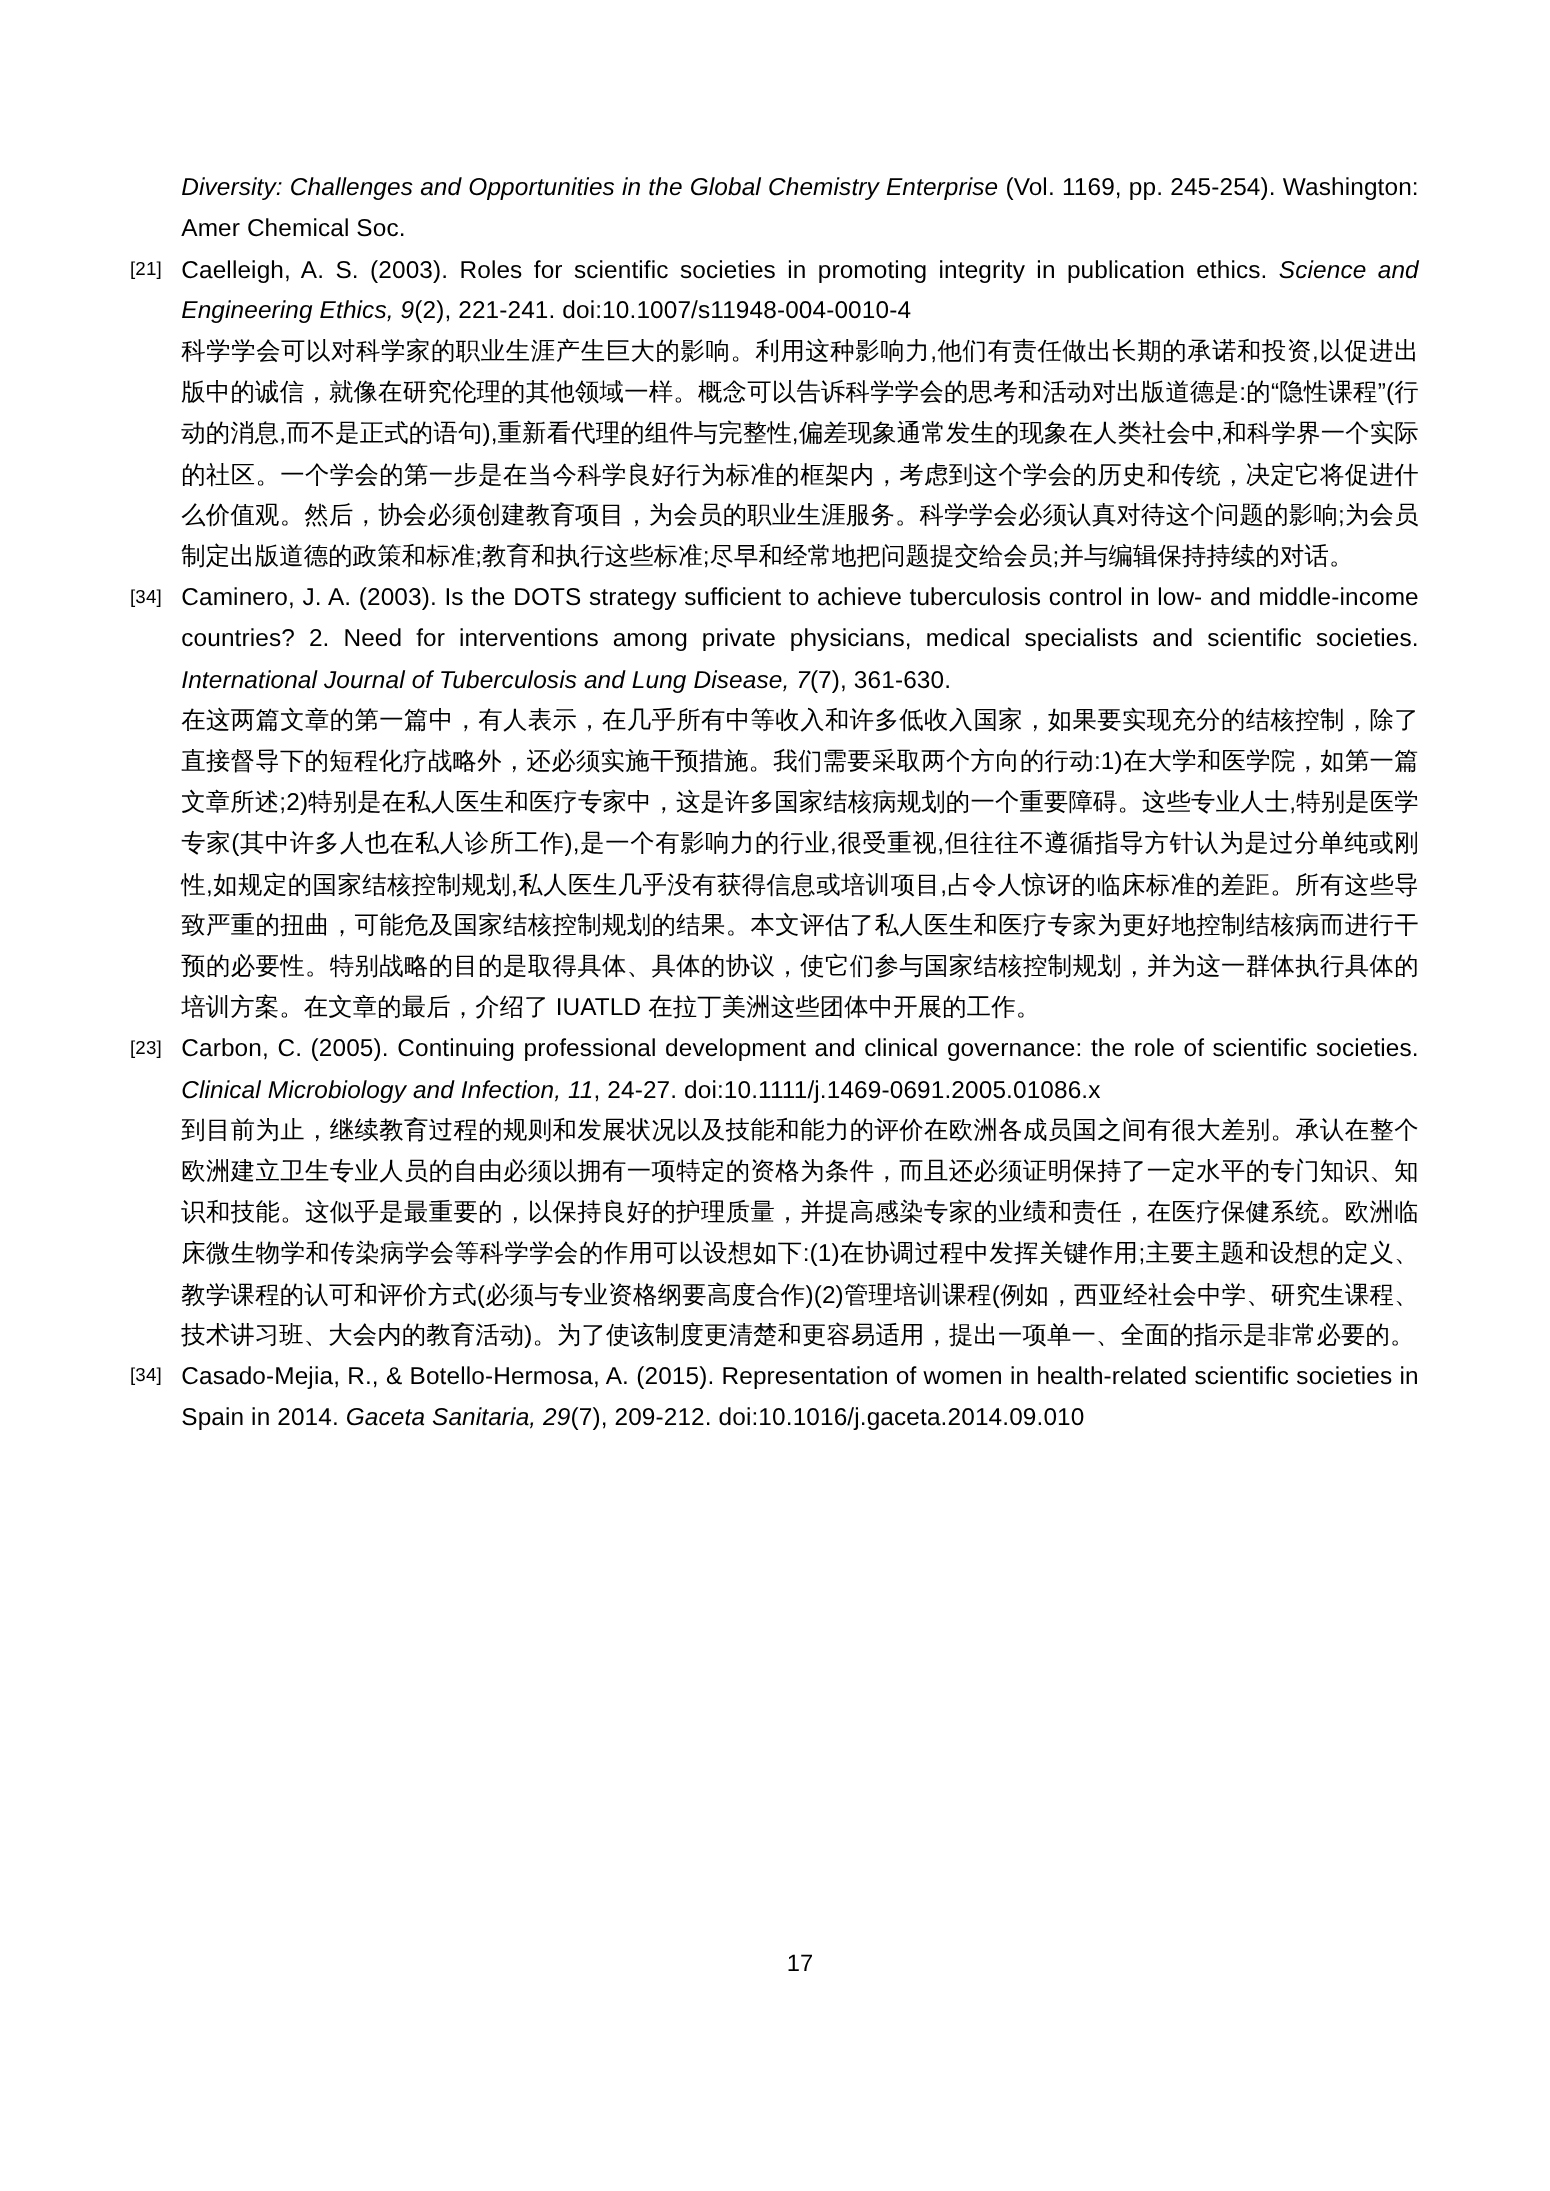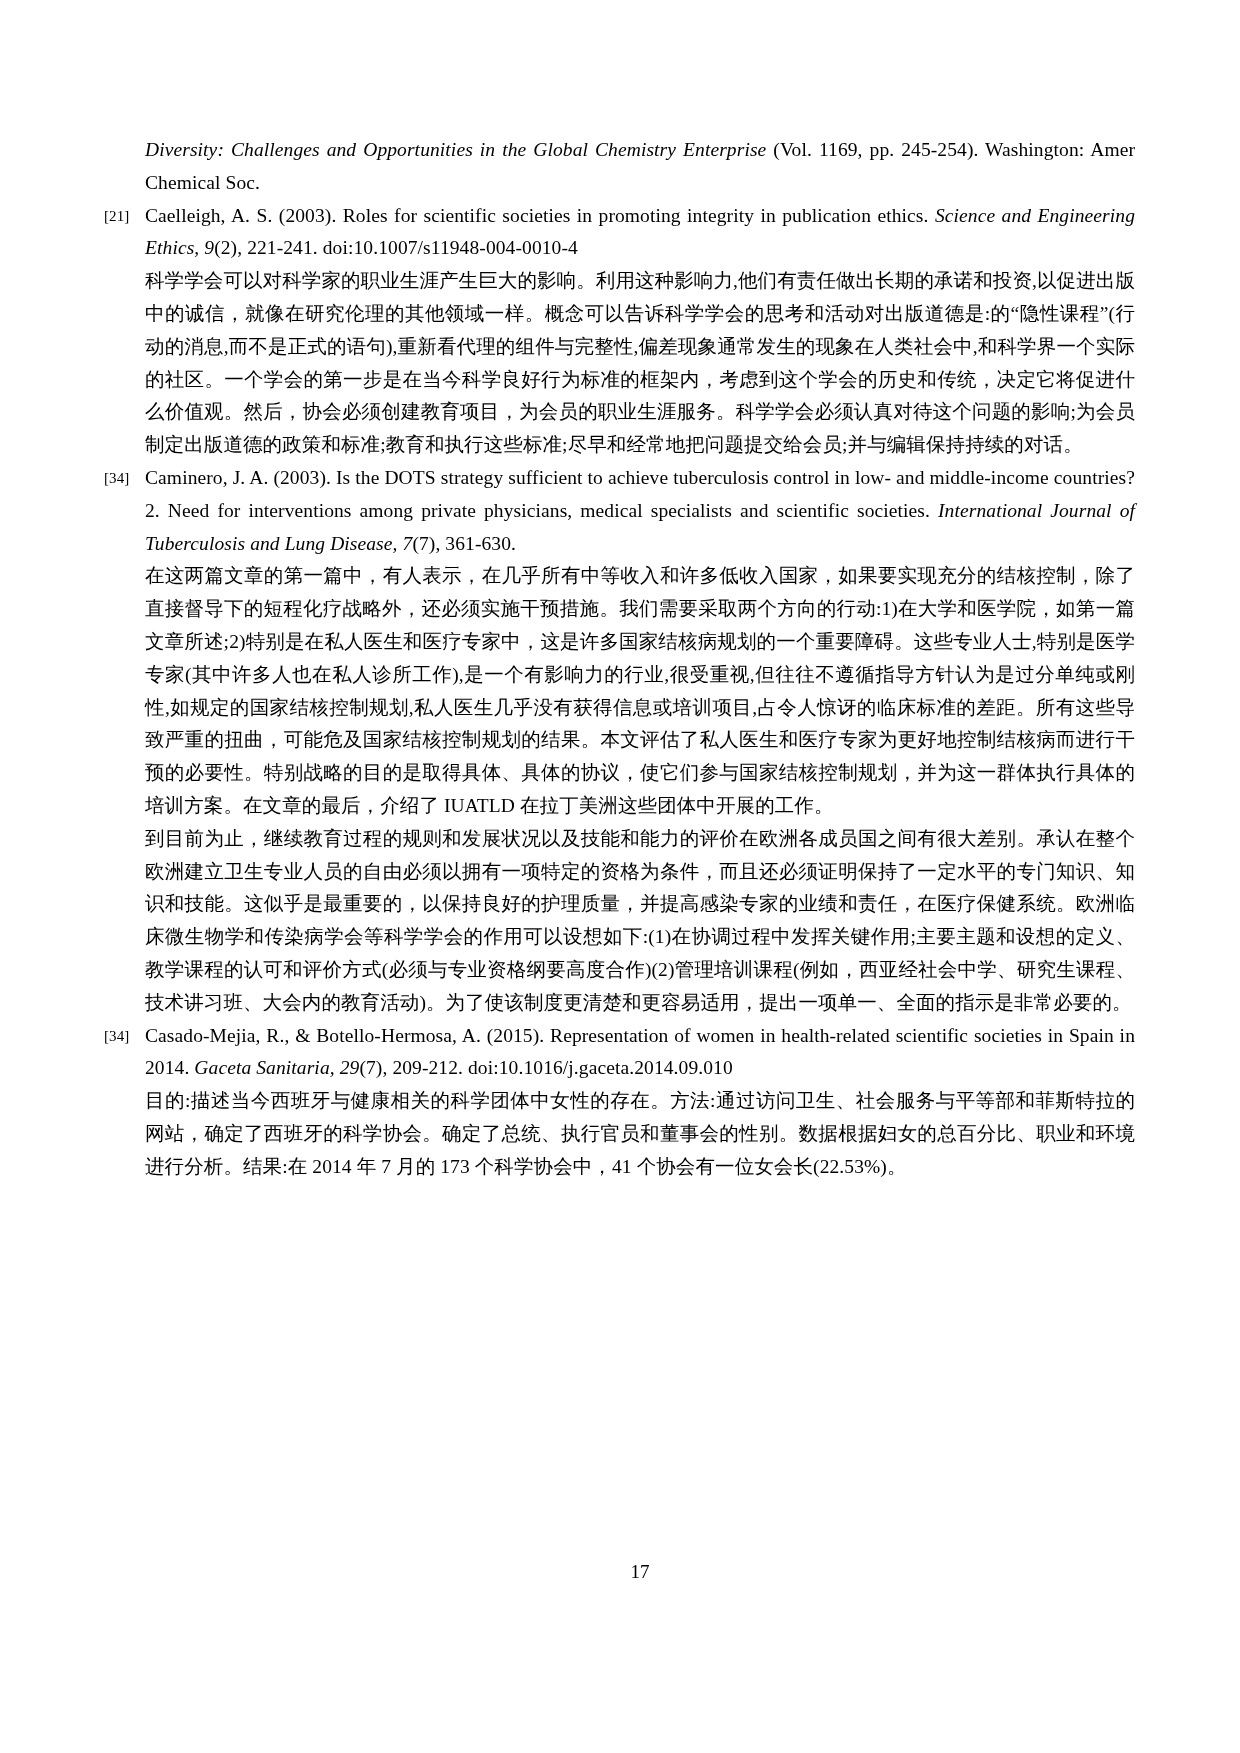--- a/index.html
+++ b/index.html
@@ -7,21 +7,21 @@
     padding: 0;
     background: #9e9e9e;
   }
   .page {
     position: relative;
     width: 1240px;
     height: 1753px;
     margin: 0 auto;
     background: #ffffff;
     color: #000000;
-    font-family: Liberation Serif, serif;
+    font-family: Liberation Sans, sans-serif;
     overflow: hidden;
   }
   .content {
     position: absolute;
     left: 145px;
     top: 134px;
     width: 990px;
   }
   .ref-item {
     position: relative;
@@ -67,22 +67,22 @@
         </div>
         <div class="ref-item">
           <p class="citation"><span class="ref-num">[21]</span><span>Caelleigh, A. S. (2003). Roles for scientific societies in promoting integrity in publication ethics. </span><em>Science and Engineering Ethics, 9</em><span>(2), 221-241. doi:10.1007/s11948-004-0010-4</span></p>
           <p class="annotation">科学学会可以对科学家的职业生涯产生巨大的影响。利用这种影响力,他们有责任做出长期的承诺和投资,以促进出版中的诚信，就像在研究伦理的其他领域一样。概念可以告诉科学学会的思考和活动对出版道德是:的“隐性课程”(行动的消息,而不是正式的语句),重新看代理的组件与完整性,偏差现象通常发生的现象在人类社会中,和科学界一个实际的社区。一个学会的第一步是在当今科学良好行为标准的框架内，考虑到这个学会的历史和传统，决定它将促进什么价值观。然后，协会必须创建教育项目，为会员的职业生涯服务。科学学会必须认真对待这个问题的影响;为会员制定出版道德的政策和标准;教育和执行这些标准;尽早和经常地把问题提交给会员;并与编辑保持持续的对话。</p>
         </div>
         <div class="ref-item">
           <p class="citation"><span class="ref-num">[34]</span><span>Caminero, J. A. (2003). Is the DOTS strategy sufficient to achieve tuberculosis control in low- and middle-income countries? 2. Need for interventions among private physicians, medical specialists and scientific societies. </span><em>International Journal of Tuberculosis and Lung Disease, 7</em><span>(7), 361-630.</span></p>
           <p class="annotation">在这两篇文章的第一篇中，有人表示，在几乎所有中等收入和许多低收入国家，如果要实现充分的结核控制，除了直接督导下的短程化疗战略外，还必须实施干预措施。我们需要采取两个方向的行动:1)在大学和医学院，如第一篇文章所述;2)特别是在私人医生和医疗专家中，这是许多国家结核病规划的一个重要障碍。这些专业人士,特别是医学专家(其中许多人也在私人诊所工作),是一个有影响力的行业,很受重视,但往往不遵循指导方针认为是过分单纯或刚性,如规定的国家结核控制规划,私人医生几乎没有获得信息或培训项目,占令人惊讶的临床标准的差距。所有这些导致严重的扭曲，可能危及国家结核控制规划的结果。本文评估了私人医生和医疗专家为更好地控制结核病而进行干预的必要性。特别战略的目的是取得具体、具体的协议，使它们参与国家结核控制规划，并为这一群体执行具体的培训方案。在文章的最后，介绍了 IUATLD 在拉丁美洲这些团体中开展的工作。</p>
         </div>
         <div class="ref-item">
+          <p class="citation"><span class="ref-num">[23]</span><span>Carbon, C. (2005). Continuing professional development and clinical governance: the role of scientific societies. </span><em>Clinical Microbiology and Infection, 11</em><span>, 24-27. doi:10.1111/j.1469-0691.2005.01086.x</span></p>
           <p class="annotation">到目前为止，继续教育过程的规则和发展状况以及技能和能力的评价在欧洲各成员国之间有很大差别。承认在整个欧洲建立卫生专业人员的自由必须以拥有一项特定的资格为条件，而且还必须证明保持了一定水平的专门知识、知识和技能。这似乎是最重要的，以保持良好的护理质量，并提高感染专家的业绩和责任，在医疗保健系统。欧洲临床微生物学和传染病学会等科学学会的作用可以设想如下:(1)在协调过程中发挥关键作用;主要主题和设想的定义、教学课程的认可和评价方式(必须与专业资格纲要高度合作)(2)管理培训课程(例如，西亚经社会中学、研究生课程、技术讲习班、大会内的教育活动)。为了使该制度更清楚和更容易适用，提出一项单一、全面的指示是非常必要的。</p>
         </div>
         <div class="ref-item">
           <p class="citation"><span class="ref-num">[34]</span><span>Casado-Mejia, R., &amp; Botello-Hermosa, A. (2015). Representation of women in health-related scientific societies in Spain in 2014. </span><em>Gaceta Sanitaria, 29</em><span>(7), 209-212. doi:10.1016/j.gaceta.2014.09.010</span></p>
-          <p class="annotation">目的:描述当今西班牙与健康相关的科学团体中女性的存在。方法:通过访问卫生、社会服务与平等部和菲斯特拉的网站，确定了西班牙的科学协会。确定了总统、执行官员和董事会的性别。数据根据妇女的总百分比、职业和环境进行分析。结果:在 2014 年 7 月的 173 个科学协会中，41 个协会有一位女会长(22.53%)。</p>
         </div>
       </div>
   </main>
   <div class="page-number">17</div>
 </div>
 
 </body></html>

